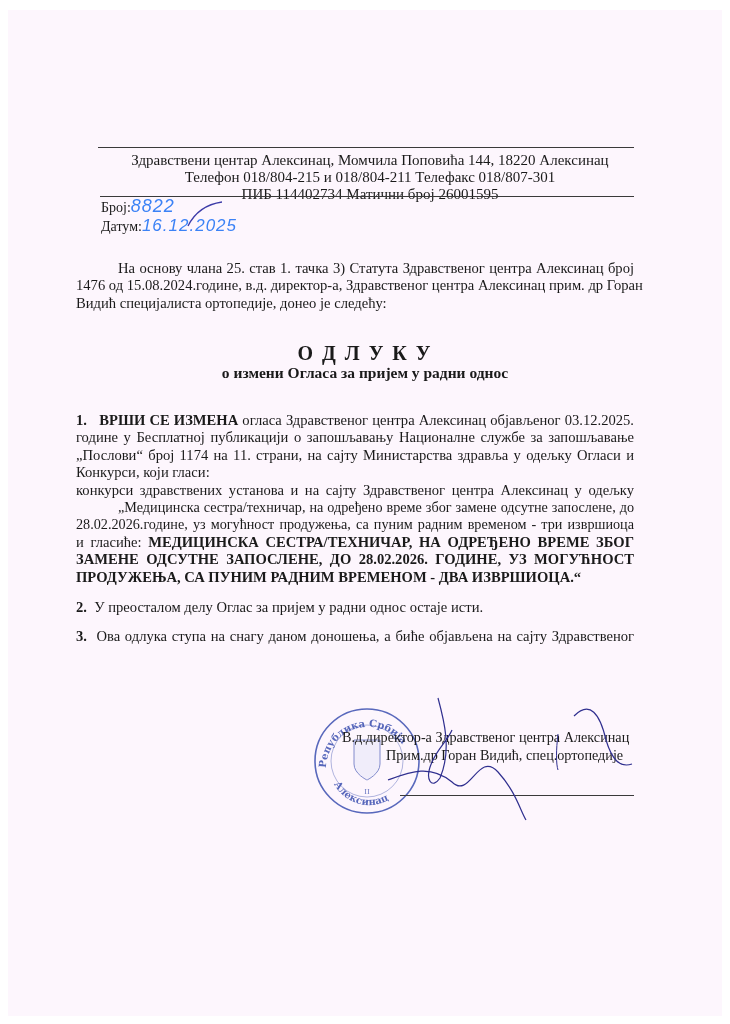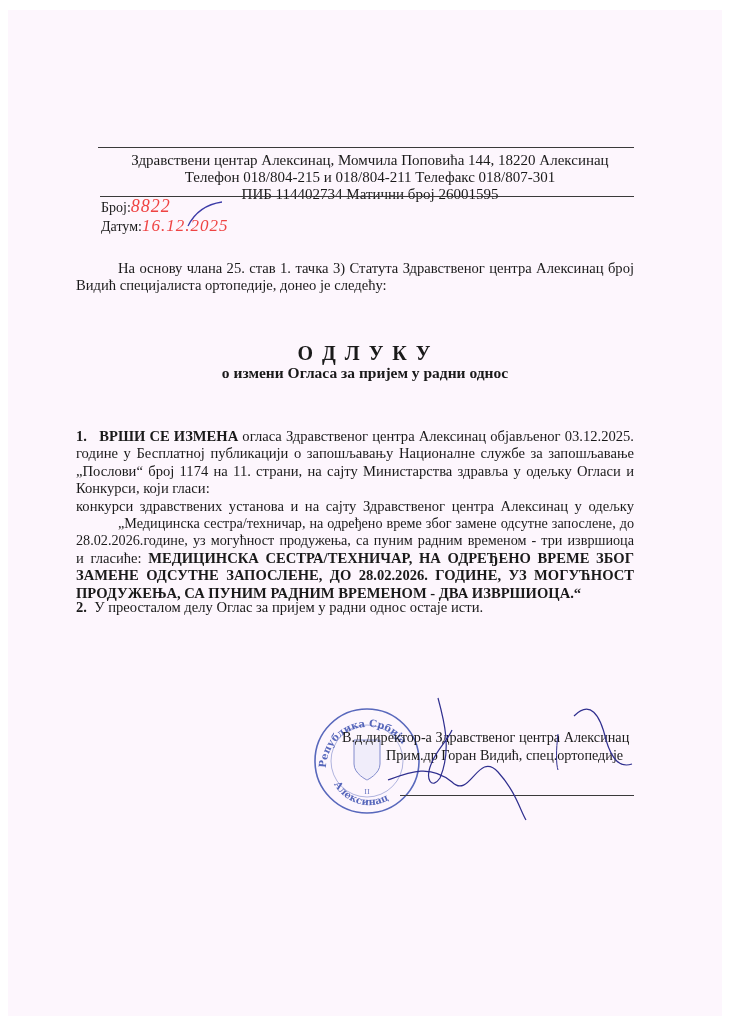--- a/index.html
+++ b/index.html
@@ -2,21 +2,21 @@
 <html><head>
 <meta charset="utf-8">
 <style>
   html, body { margin: 0; padding: 0; background: #ffffff; }
   body { width: 730px; height: 1024px; position: relative; overflow: hidden;
          font-family: "Liberation Serif", "DejaVu Serif", serif; color: #1a1a1a; }
   .page { position: absolute; left: 8px; top: 10px; width: 714px; height: 1006px; background: #fdf6fd; }
   .hr { position: absolute; height: 1px; background: #3a3a3a; }
   .hdr-block { position: absolute; left: 110px; width: 520px; text-align: center; font-size: 15px; line-height: 17px; }
   .meta { position: absolute; left: 101px; font-size: 14px; line-height: 17px; }
-  .hand { font-family: Liberation Serif, serif; color: #ef4444; font-size: 18px; letter-spacing: 1px; font-style: italic; text-align: center; }
+  .hand { font-family: Liberation Sans, sans-serif; color: #3b82f6; font-size: 18px; letter-spacing: 1px; font-style: italic; text-align: center; }
   .para { position: absolute; left: 76px; width: 558px; font-size: 14.6px; line-height: 17.4px; text-align: justify; }
   .para .line { display: block; white-space: nowrap; text-align: justify; text-align-last: justify; }
   .para .last { text-align-last: left; }
   .b { font-weight: bold; }
   .title { position: absolute; left: 0; width: 730px; text-align: center; font-weight: bold; }
   .sig { position: absolute; font-size: 14.2px; line-height: 17px; white-space: nowrap; }
   svg { position: absolute; overflow: visible; }
 </style>
 </head>
 <body>
@@ -34,44 +34,46 @@
 </div>
 <div class="meta" style="top:217px;">
   <span>Датум:</span><span class="hand" style="font-size:17px;">16.12.2025</span>
 </div>
 <svg width="40" height="30" style="left:186px; top:200px;">
   <path d="M2 26 C 10 10, 22 4, 36 2" stroke="#3d3ca8" stroke-width="1.3" fill="none"></path>
 </svg>
 
 <div class="para" style="top:260px;">
   <span class="line" style="padding-left:42px;">На основу члана 25. став 1. тачка 3) Статута Здравственог центра Алексинац број</span>
+  <span class="line">1476 од 15.08.2024.године, в.д. директор-а, Здравственог центра Алексинац прим. др Горан</span>
   <span class="line last">Видић специјалиста ортопедије, донео је следећу:</span>
 </div>
 
 <div class="title" style="top:342px; font-size:20px; letter-spacing:2px;">О Д Л У К У</div>
 <div class="title" style="top:364px; font-size:15.5px;">о измени Огласа за пријем у радни однос</div>
 
-<div class="para" style="top:428px;">
+<div class="para" style="top:412px;">
   <span class="line"><span class="b">1.</span>&nbsp;&nbsp;&nbsp;<span class="b">ВРШИ СЕ ИЗМЕНА</span><span> огласа Здравственог центра Алексинац објављеног 03.12.2025.</span></span>
   <span class="line">године у Бесплатној публикацији о запошљавању Националне службе за запошљавање</span>
   <span class="line">„Послови“ број 1174 на 11. страни, на сајту Министарства здравља у одељку Огласи и</span>
   <span class="line last">Конкурси, који гласи:</span>
   <span class="line">конкурси здравствених установа и на сајту Здравственог центра Алексинац у одељку</span>
   <span class="line" style="padding-left:42px; font-size:14.2px;">„Медицинска сестра/техничар, на одређено време због замене одсутне запослене, до</span>
   <span class="line" style="font-size:14.2px;">28.02.2026.године, уз могућност продужења, са пуним радним временом -  три извршиоца</span>
   <span class="line"><span>и гласиће: </span><span class="b">МЕДИЦИНСКА СЕСТРА/ТЕХНИЧАР, НА ОДРЕЂЕНО ВРЕМЕ ЗБОГ</span></span>
   <span class="line b">ЗАМЕНЕ ОДСУТНЕ ЗАПОСЛЕНЕ,  ДО 28.02.2026. ГОДИНЕ, УЗ МОГУЋНОСТ</span>
   <span class="line b last">ПРОДУЖЕЊА, СА ПУНИМ РАДНИМ ВРЕМЕНОМ - ДВА ИЗВРШИОЦА.“</span>
 </div>
 
 <div class="para" style="top:599px;">
   <span class="line last"><span class="b">2.</span>&nbsp;&nbsp;<span>У преосталом делу Оглас за пријем у радни однос остаје исти.</span></span>
 </div>
 
 <div class="para" style="top:628px;">
+  <span class="line"><span class="b">3.</span>&nbsp;&nbsp;<span>Ова одлука ступа на снагу даном доношења, а биће објављена на сајту Здравственог</span></span>
 </div>
 
 <svg width="110" height="110" style="left:312px; top:706px;">
   <defs>
     <path id="stampArcTop" d="M 14 62 A 42 42 0 0 1 96 50"></path>
     <path id="stampArcBottom" d="M 22 78 A 40 40 0 0 0 90 82"></path>
   </defs>
   <circle cx="55" cy="55" r="52" stroke="#3b4fb0" stroke-width="1.6" fill="none" opacity="0.85"></circle>
   <circle cx="55" cy="55" r="36" stroke="#3b4fb0" stroke-width="0.8" fill="none" opacity="0.5"></circle>
   <text font-family="DejaVu Serif, serif" font-size="10" font-weight="bold" fill="#3b4fb0" opacity="0.85">

